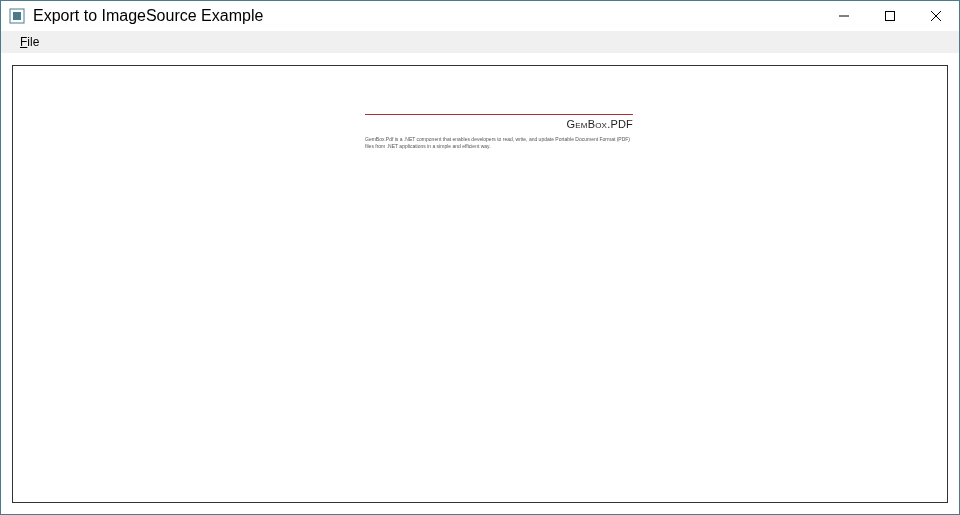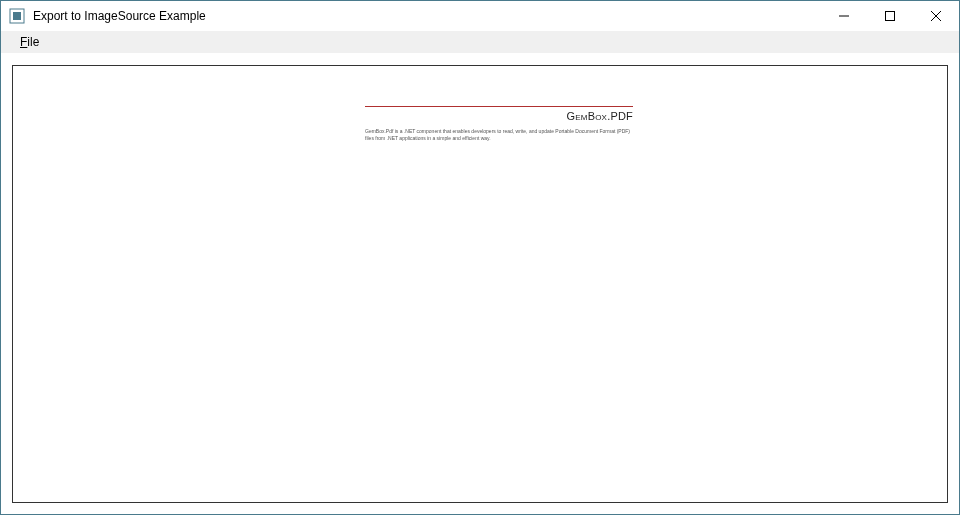--- a/index.html
+++ b/index.html
@@ -21,21 +21,21 @@
     .app-icon {
       width: 16px;
       height: 16px;
       margin-right: 8px;
       display: inline-flex;
       align-items: center;
       justify-content: center;
     }
     .app-icon svg { display: block; }
     .title-text {
-      font-size: 12px;
+      font-size: 16px;
       color: #000;
       flex: 1;
     }
     .window-controls {
       display: flex;
       height: 100%;
     }
     .win-btn {
       width: 46px;
       height: 30px;
@@ -69,21 +69,21 @@
       width: 100%;
       height: 100%;
       border: 1px solid #333;
       background: #fff;
       position: relative;
       overflow: hidden;
     }
     .doc-content {
       position: absolute;
       left: 352px;
-      top: 40px;
+      top: 48px;
       width: 268px;
     }
     .doc-rule {
       height: 1px;
       background: #b03030;
       width: 100%;
     }
     .doc-heading {
       text-align: right;
       font-size: 11px;

